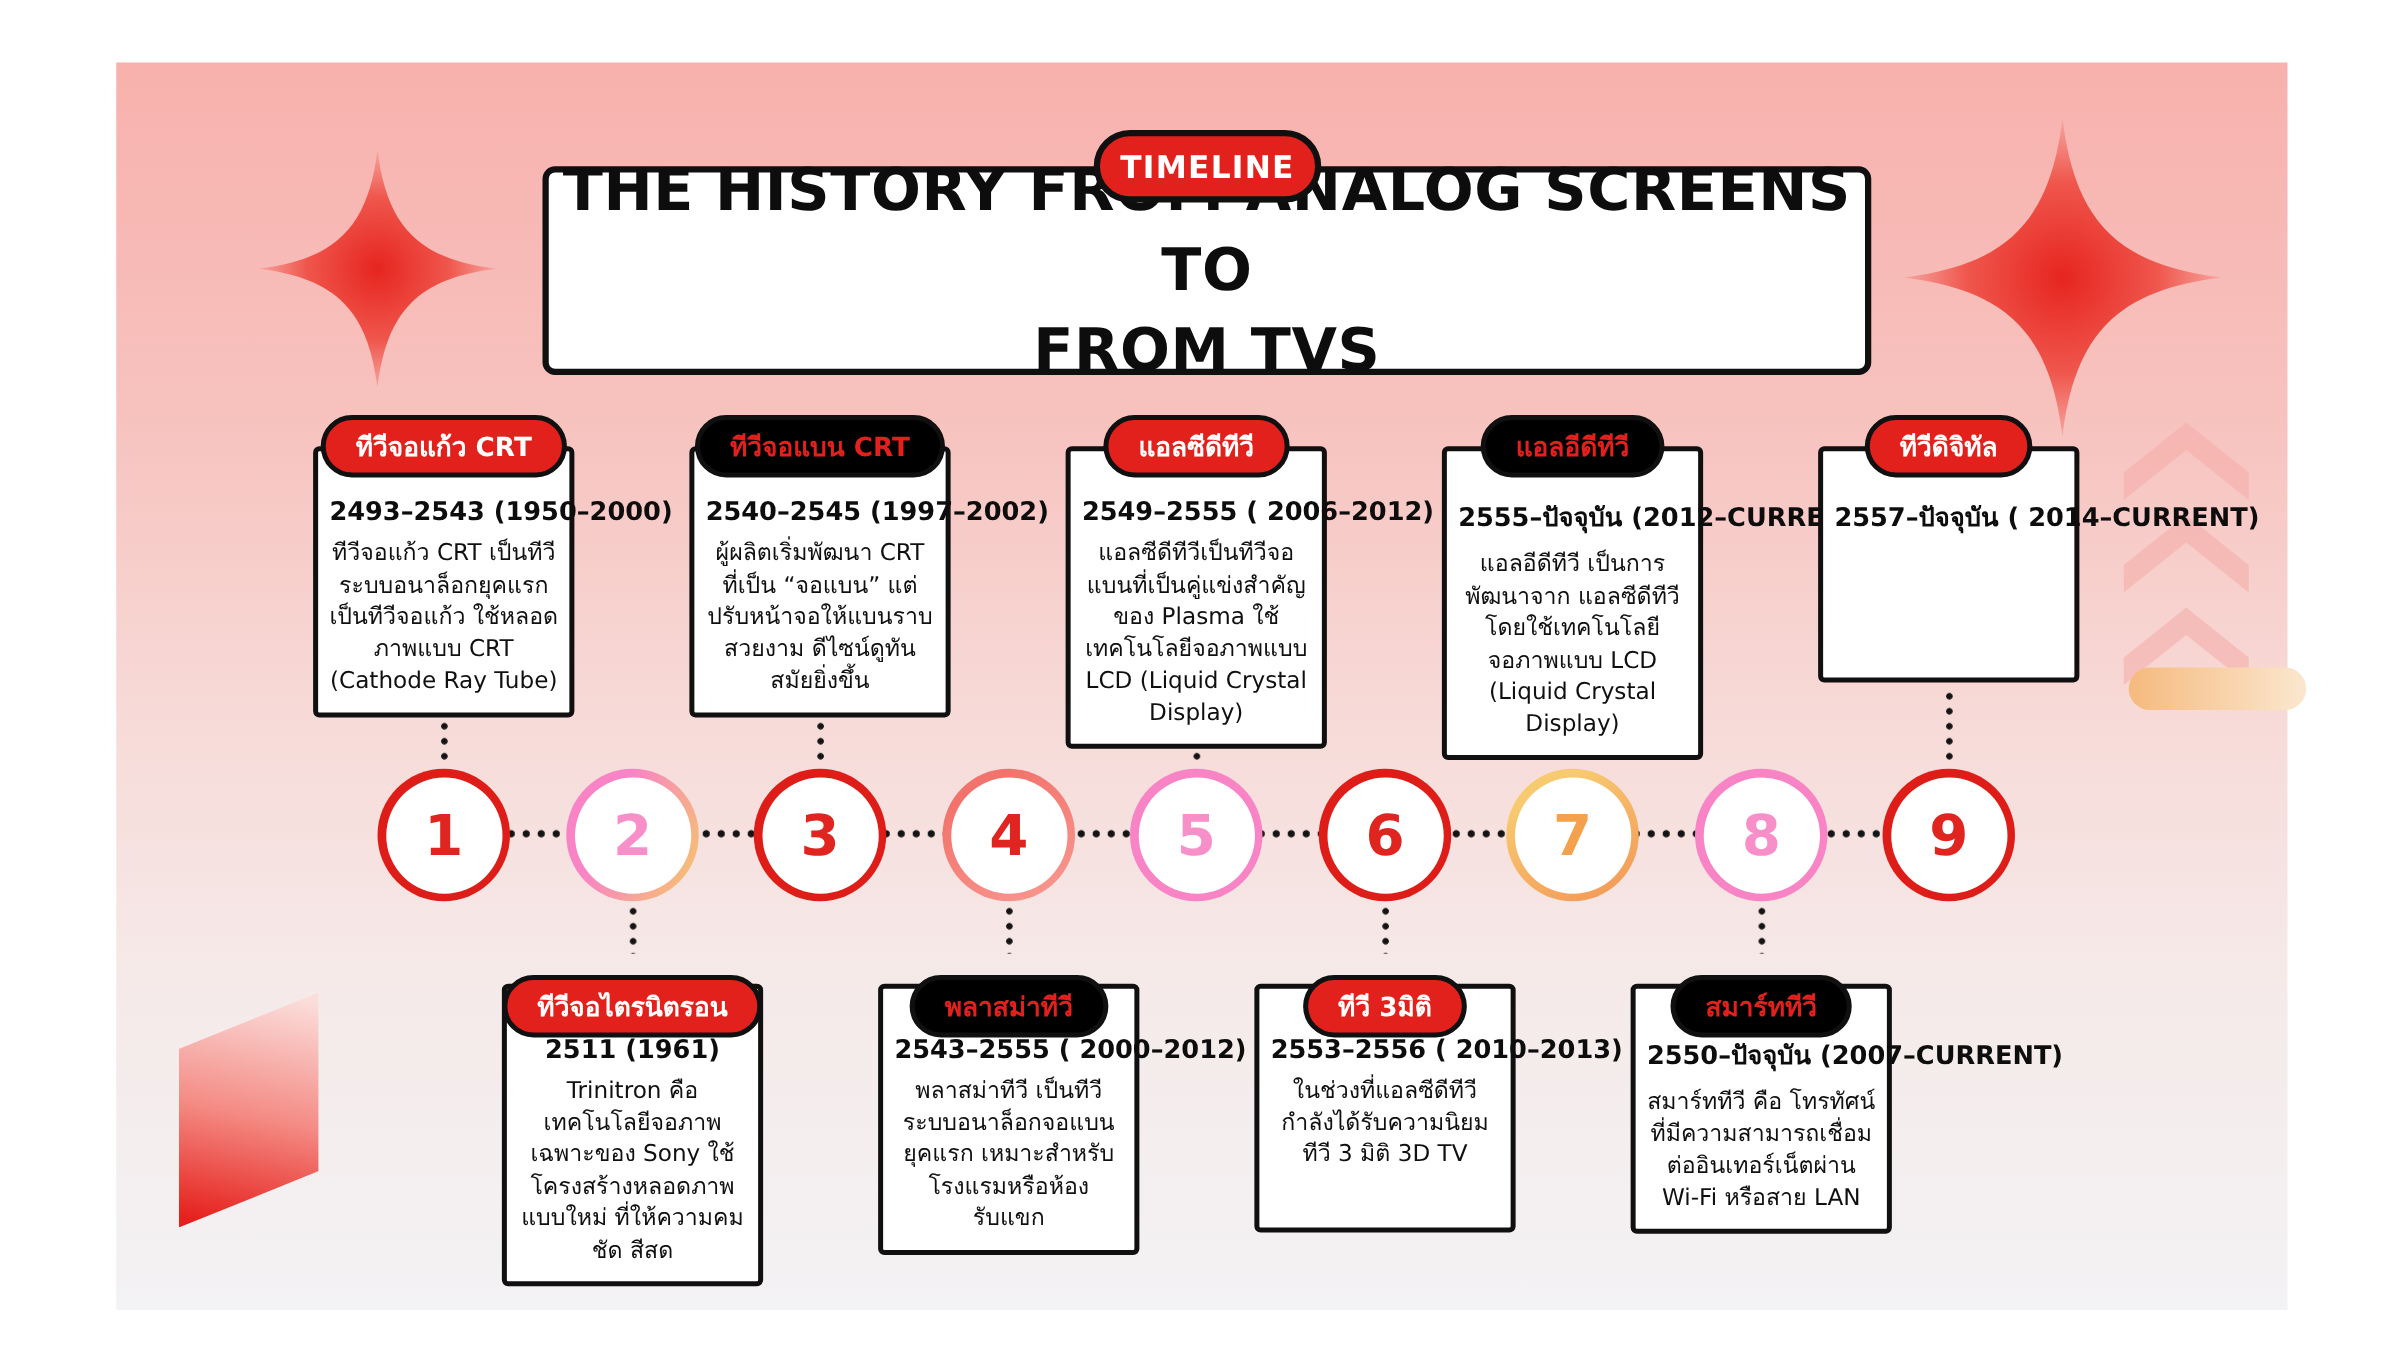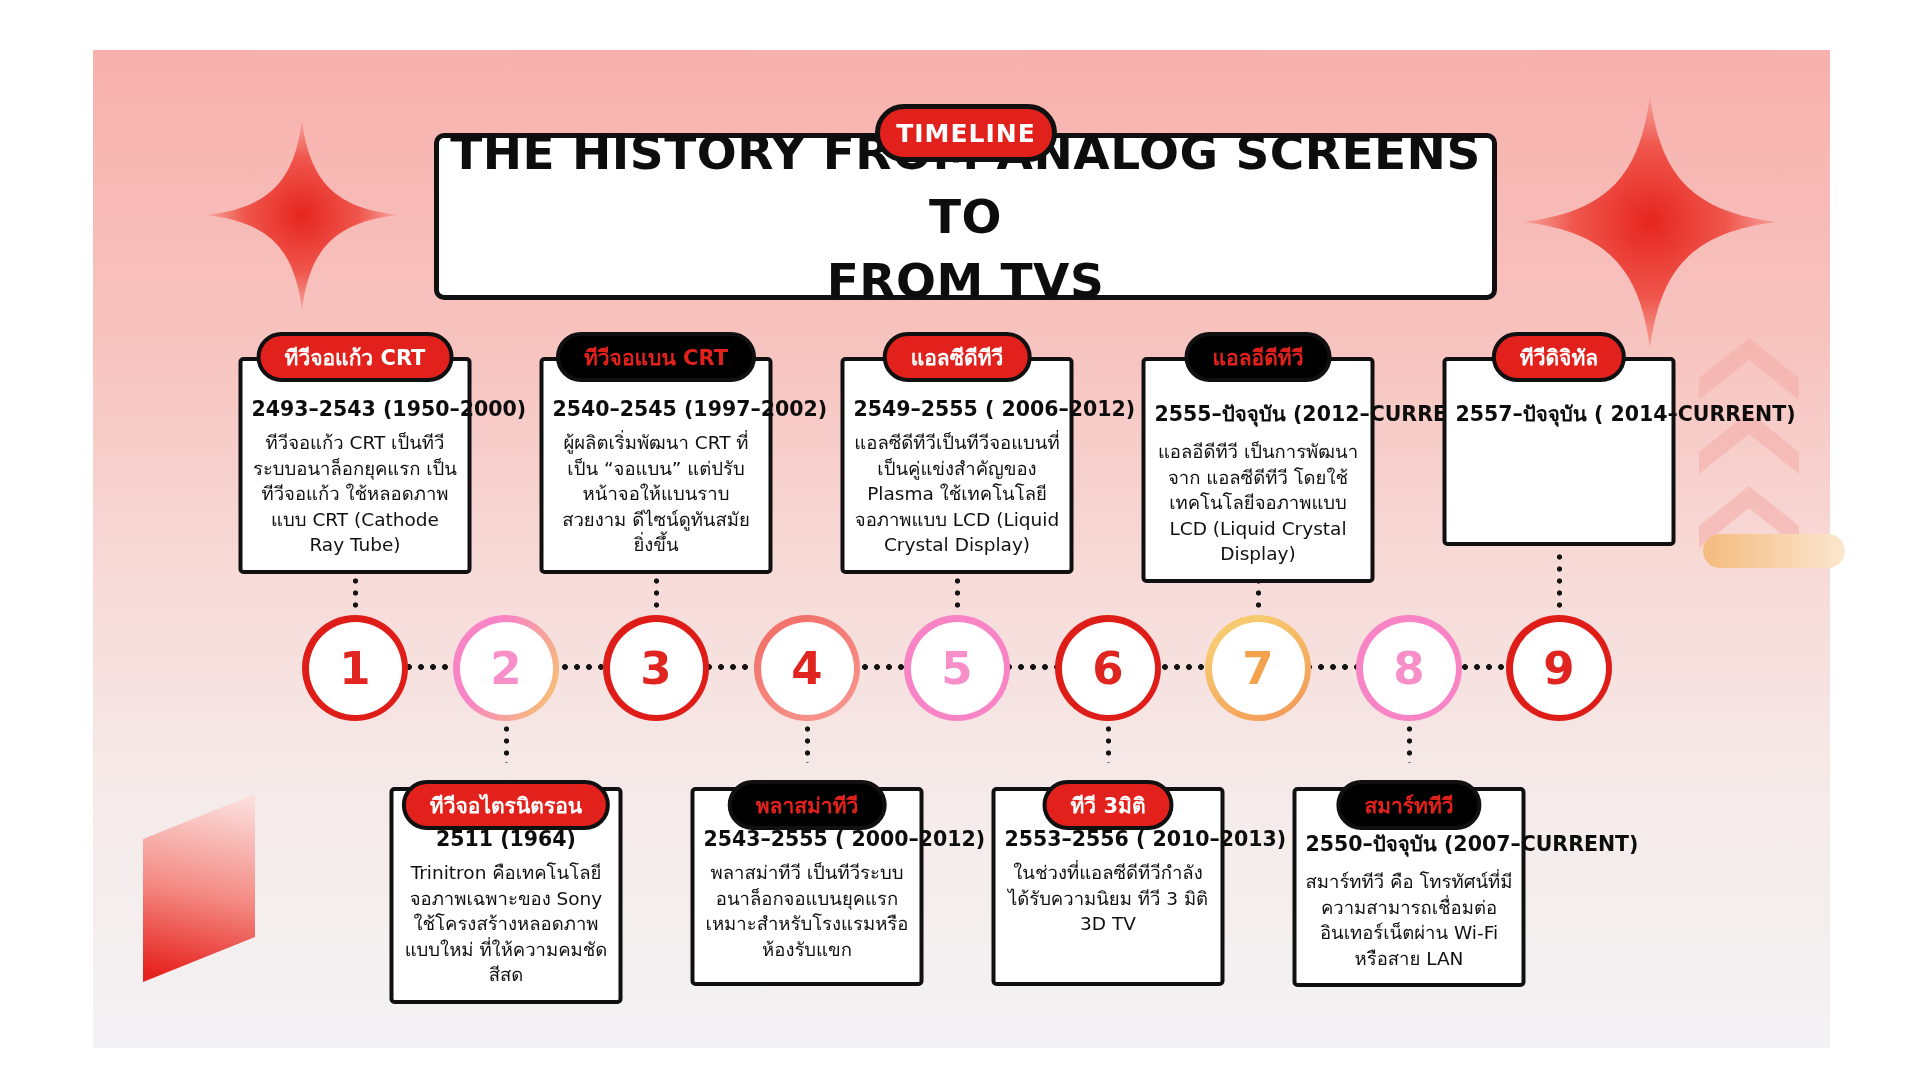--- a/index.html
+++ b/index.html
@@ -72,21 +72,21 @@
   .c-red      { background:#DF1D18; }
   .c-pink     { background:#F884C6; }
   .c-salmon   { background:linear-gradient(150deg,#F2736C 20%,#F8958D 90%); }
   .c-pinkgold { background:linear-gradient(115deg,#F884C6 35%,#F6C36E 95%); }
   .c-gold     { background:linear-gradient(150deg,#F8CA70 20%,#F39B58 90%); }
   .n-red    { color:#E02520; }
   .n-pink   { color:#F98FC9; }
   .n-orange { color:#F4A14E; }
 
   .card {
-    position:absolute; left:var(--cx); transform:translateX(-50%); width:233px;
+    position:absolute; left:var(--cx); transform:translateX(-50%); width:209px;
     background:#ffffff; border:4.5px solid #101010; border-radius:5px;
     text-align:center; padding:36px 9px 12px; z-index:3;
   }
   .card.top { top:357px; min-height:189px; }
   .card.bottom { top:787px; min-height:199px; }
   .event-date { font-weight:bold; font-size:20.5px; color:#0d0d0d; margin-bottom:9px; white-space:nowrap; }
   .event-body { font-size:18.5px; color:#101010; line-height:1.38; }
 
   .pill {
     position:absolute; left:var(--cx); transform:translateX(-50%); height:50px;
@@ -150,21 +150,21 @@
     </div>
     <div class="pill top red">ทีวีจอแก้ว CRT</div>
     <div class="vdots top"></div>
     <div class="circle c-red">
       <div class="inner n-red">1</div>
     </div>
   </div>
 
   <div class="item" style="--cx:506px">
     <div class="card bottom">
-      <div class="event-date">2511 (1964)</div>
+      <div class="event-date">2511 (1961)</div>
       <div class="event-body">Trinitron คือเทคโนโลยีจอภาพเฉพาะของ Sony ใช้โครงสร้างหลอดภาพแบบใหม่ ที่ให้ความคมชัด สีสด</div>
     </div>
     <div class="pill bottom red">ทีวีจอไตรนิตรอน</div>
     <div class="vdots bottom"></div>
     <div class="circle c-pinkgold">
       <div class="inner n-pink">2</div>
     </div>
   </div>
 
   <div class="item" style="--cx:656px">

